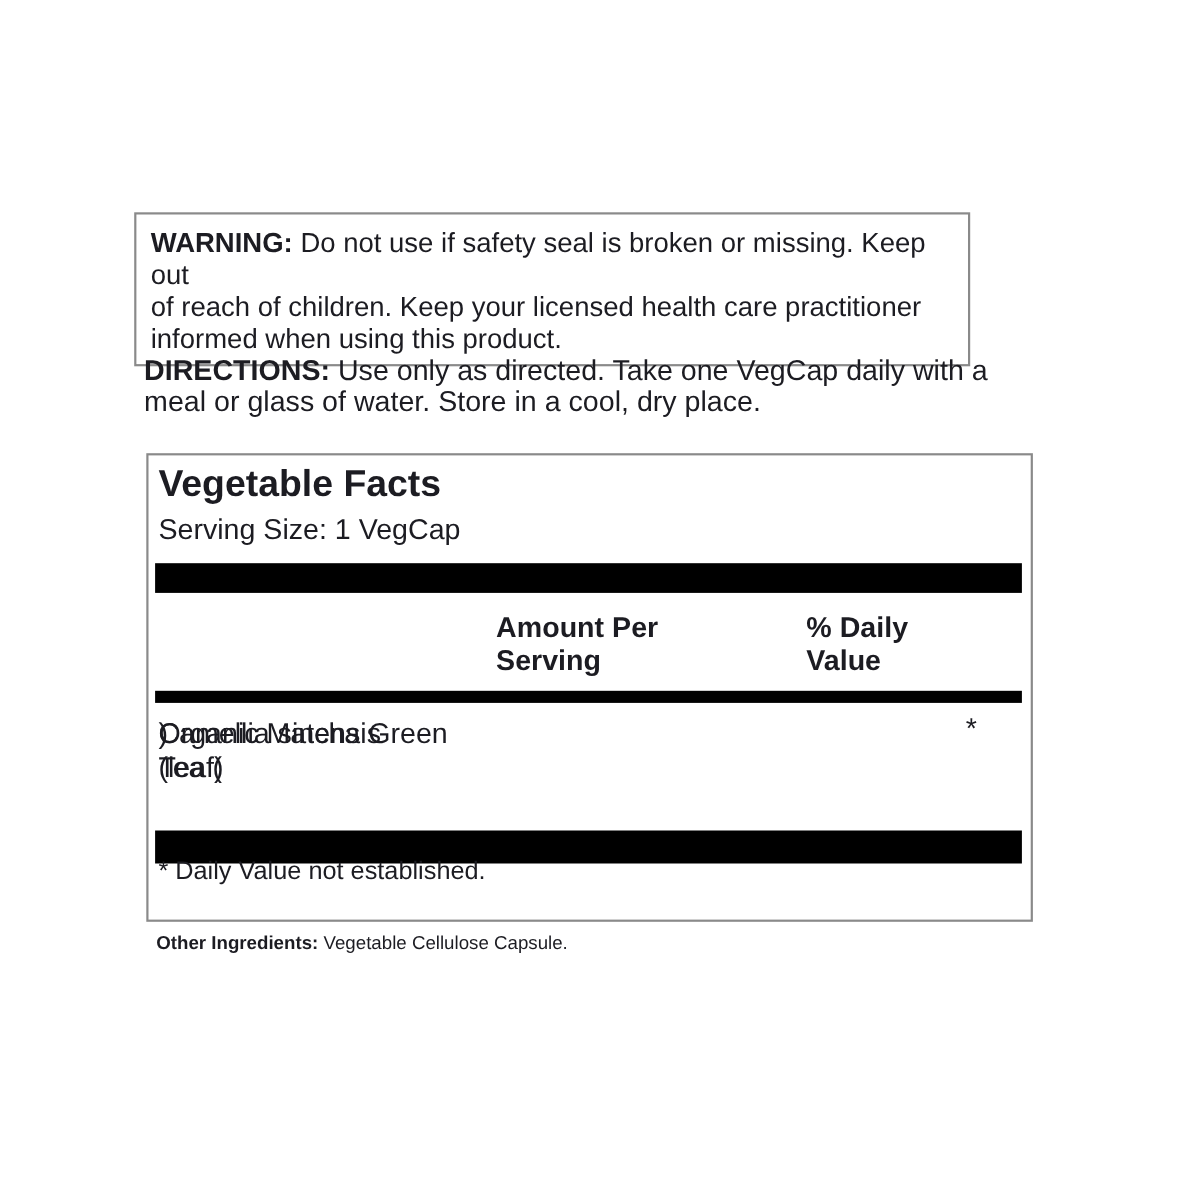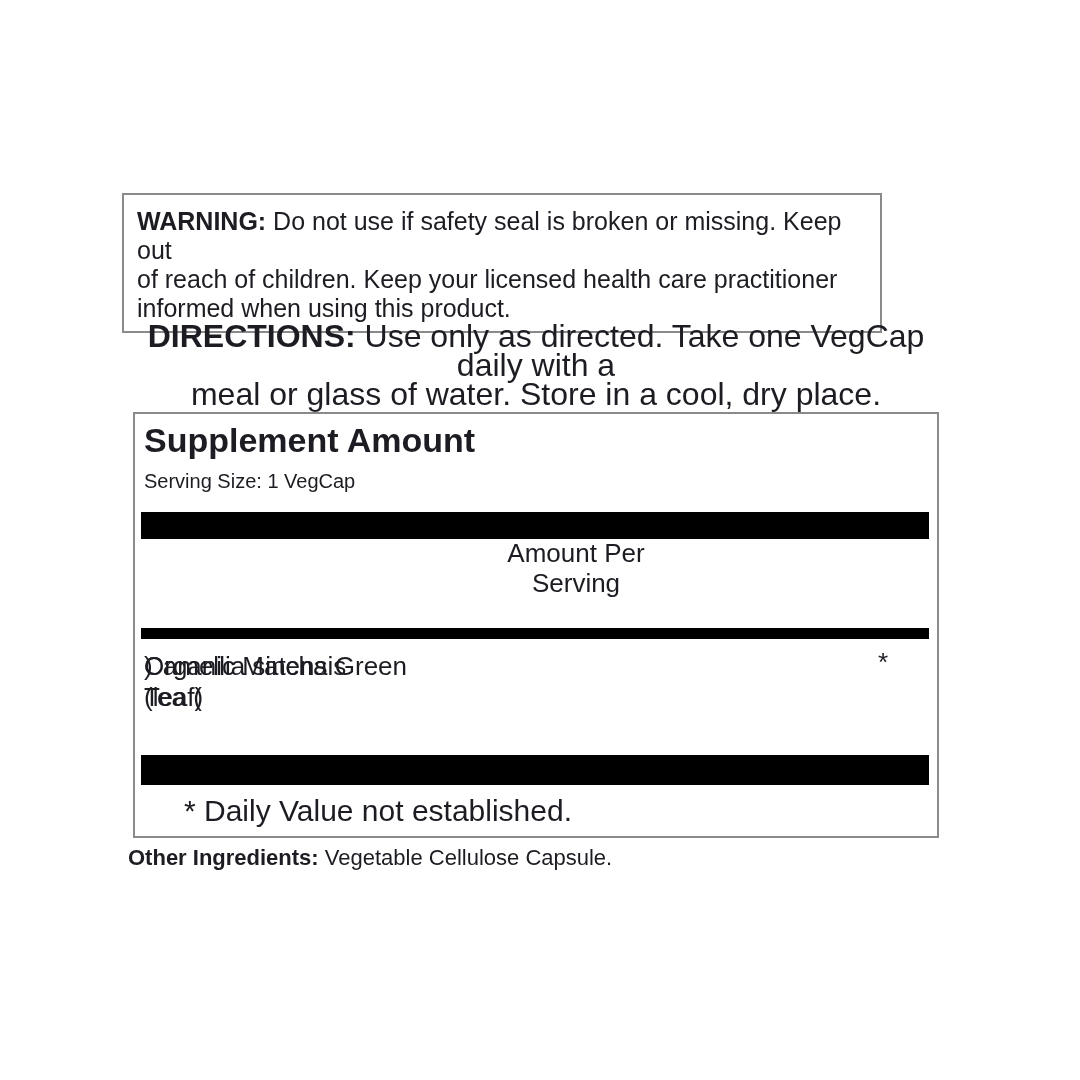--- a/index.html
+++ b/index.html
@@ -26,72 +26,74 @@
     position:absolute;left:122px;top:193px;width:760px;
     box-sizing:border-box;
     border:2px solid var(--border);
     padding:12px 13px 8px 13px;
     font-size:25px;line-height:29px;
   }
 
   
   .directions{
     position:absolute;left:131px;top:322px;width:810px;
-    font-size:32px;line-height:29px;text-align:center;
+    font-size:26px;line-height:29px;
   }
 
   
   .panel{
     position:absolute;left:133px;top:412px;width:806px;height:426px;
     box-sizing:border-box;
     border:2px solid var(--border);
   }
   .panel *{position:absolute;}
   .sf-title{left:9px;top:6px;font-size:34px;font-weight:bold;line-height:40px;white-space:nowrap;}
-  .sf-serving{left:9px;top:52px;font-size:20px;line-height:30px;white-space:nowrap;}
+  .sf-serving{left:9px;top:52px;font-size:26px;line-height:30px;white-space:nowrap;}
   .bar{left:6px;right:8px;background:var(--bar);}
   .bar-top{top:98px;height:27px;}
   .bar-mid{top:214px;height:11px;}
   .bar-bottom{top:341px;height:30px;}
-  .hdr{top:124px;font-size:26px;font-weight:normal;line-height:30px;text-align:center;}
+  .hdr{top:141px;font-size:26px;font-weight:bold;line-height:30px;text-align:left;}
   .hdr-amount{left:316px;width:250px;}
   .hdr-dv{left:598px;width:150px;}
   .row-name{left:9px;top:237px;width:310px;font-size:26px;line-height:31px;}
   .row-amount{left:341px;top:237px;width:200px;font-size:26px;line-height:31px;text-align:center;}
   .row-dv{left:593px;top:233px;width:160px;font-size:26px;line-height:31px;text-align:right;}
-  .footnote{left:9px;top:382px;font-size:30px;line-height:30px;white-space:nowrap;margin-left:40px;}
+  .footnote{left:9px;top:362px;font-size:23px;line-height:30px;white-space:nowrap;}
 
   
   .other-ingredients{
-    position:absolute;left:128px;top:843px;width:820px;
-    font-size:22px;line-height:30px;
+    position:absolute;left:142px;top:843px;width:820px;
+    font-size:17px;line-height:30px;
   }
 </style>
 </head>
 <body>
 
 <div class="warning-box">
   <span class="b">WARNING:</span><span class="pre"> Do not use if safety seal is broken or missing. Keep out
 of reach of children. Keep your licensed health care practitioner
 informed when using this product.</span>
 </div>
 
 <div class="directions">
   <span class="b">DIRECTIONS:</span><span class="pre"> Use only as directed. Take one VegCap daily with a
 meal or glass of water. Store in a cool, dry place.</span>
 </div>
 
 <div class="panel">
-  <div class="sf-title">Supplement Amount</div>
+  <div class="sf-title">Vegetable Facts</div>
   <div class="sf-serving">Serving Size: 1 VegCap</div>
 
   <div class="bar bar-top"></div>
 
   <div class="hdr hdr-amount pre">Amount Per
 Serving</div>
+  <div class="hdr hdr-dv pre">% Daily
+Value</div>
 
   <div class="bar bar-mid"></div>
 
   <div class="row-name pre"><span>Organic Matcha Green
 Tea (</span><span class="i">Camellia sinensis</span><span>)
 (leaf)</span></div>
   <div class="row-dv">*</div>
 
   <div class="bar bar-bottom"></div>
 

